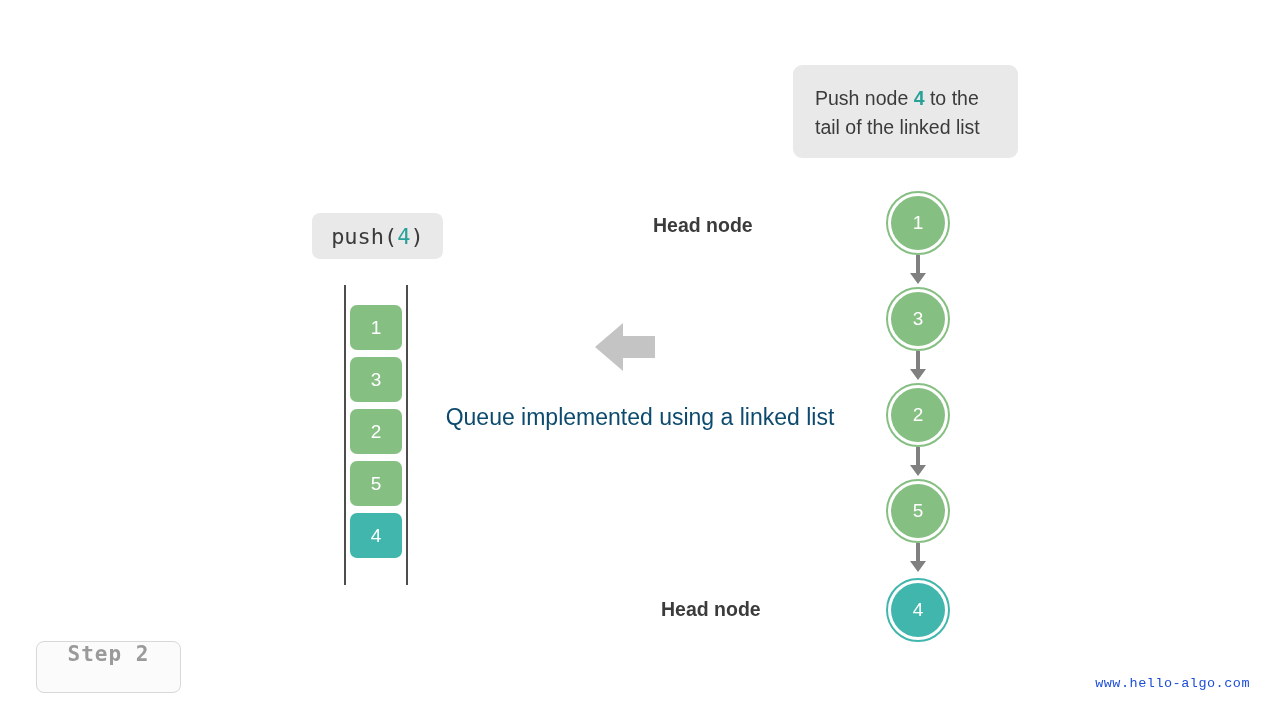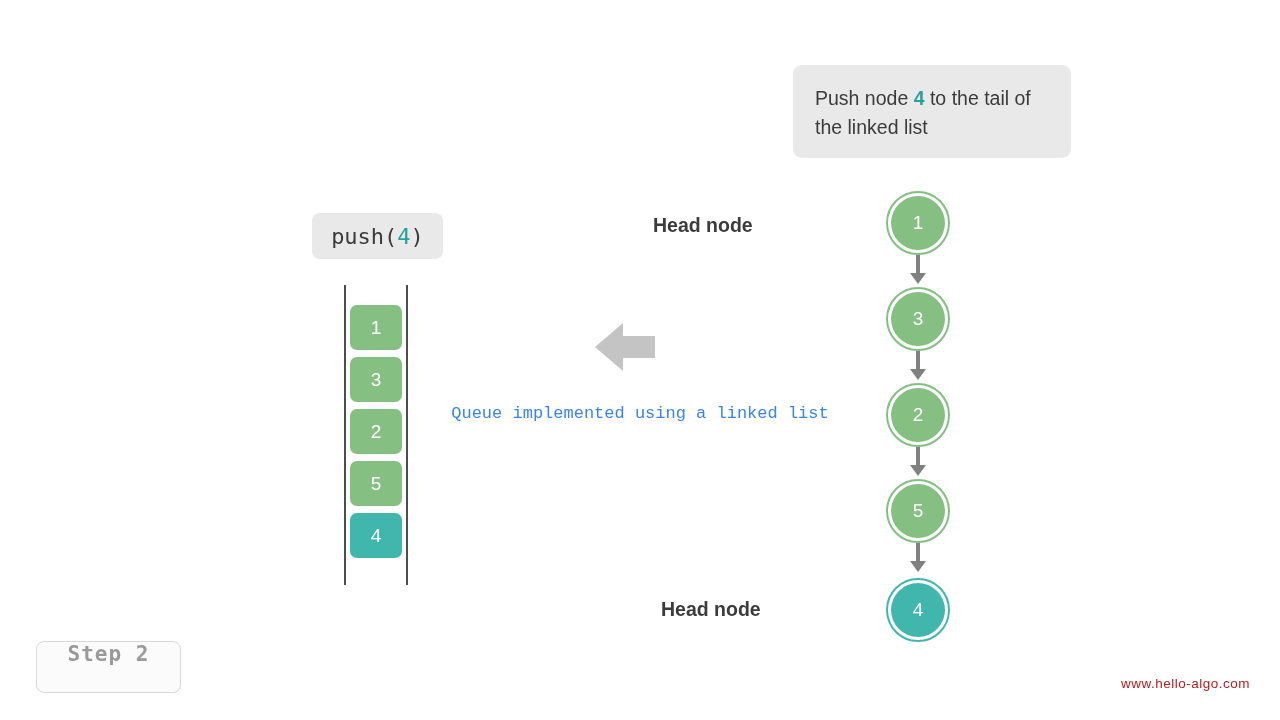--- a/index.html
+++ b/index.html
@@ -18,21 +18,21 @@
   .stage {
     position: absolute;
     inset: 0;
   }
 
   
   .callout {
     position: absolute;
     left: 793px;
     top: 65px;
-    width: 278px;
+    width: 225px;
     height: 93px;
     background: #e9e9e9;
     border-radius: 9px;
     box-sizing: border-box;
     padding: 19px 22px;
   }
   .callout-text {
     font-size: 19.5px;
     line-height: 29px;
     color: #3b3b3b;
@@ -110,23 +110,23 @@
     top: 322px;
     width: 60px;
     height: 50px;
   }
   .caption {
     position: absolute;
     left: 437px;
     top: 404px;
     width: 406px;
     text-align: center;
-    font-size: 17px;
-    color: #3b82f6;
-    font-family: Liberation Mono, monospace;
+    font-size: 23px;
+    color: #0c4a6e;
+    font-family: Liberation Sans, sans-serif;
   }
 
   
   .linked-list {
     position: absolute;
     left: 886px;
     top: 191px;
     width: 68px;
     height: 452px;
   }
@@ -206,23 +206,23 @@
     color: #9a9a9a;
     letter-spacing: 1px;
     white-space: pre;
   }
 
   
   .watermark {
     position: absolute;
     right: 30px;
     top: 676px;
-    font-family: Liberation Sans, sans-serif;
+    font-family: Liberation Mono, monospace;
     font-size: 13.5px;
-    color: #b91c1c;
+    color: #1d4ed8;
     letter-spacing: 0.5px;
   }
 </style>
 </head>
 <body>
 
 <div class="stage">
 
   <div class="callout">
     <div class="callout-text"><span>Push node </span><span class="accent-val">4</span><span> to the tail of the linked list</span></div>

